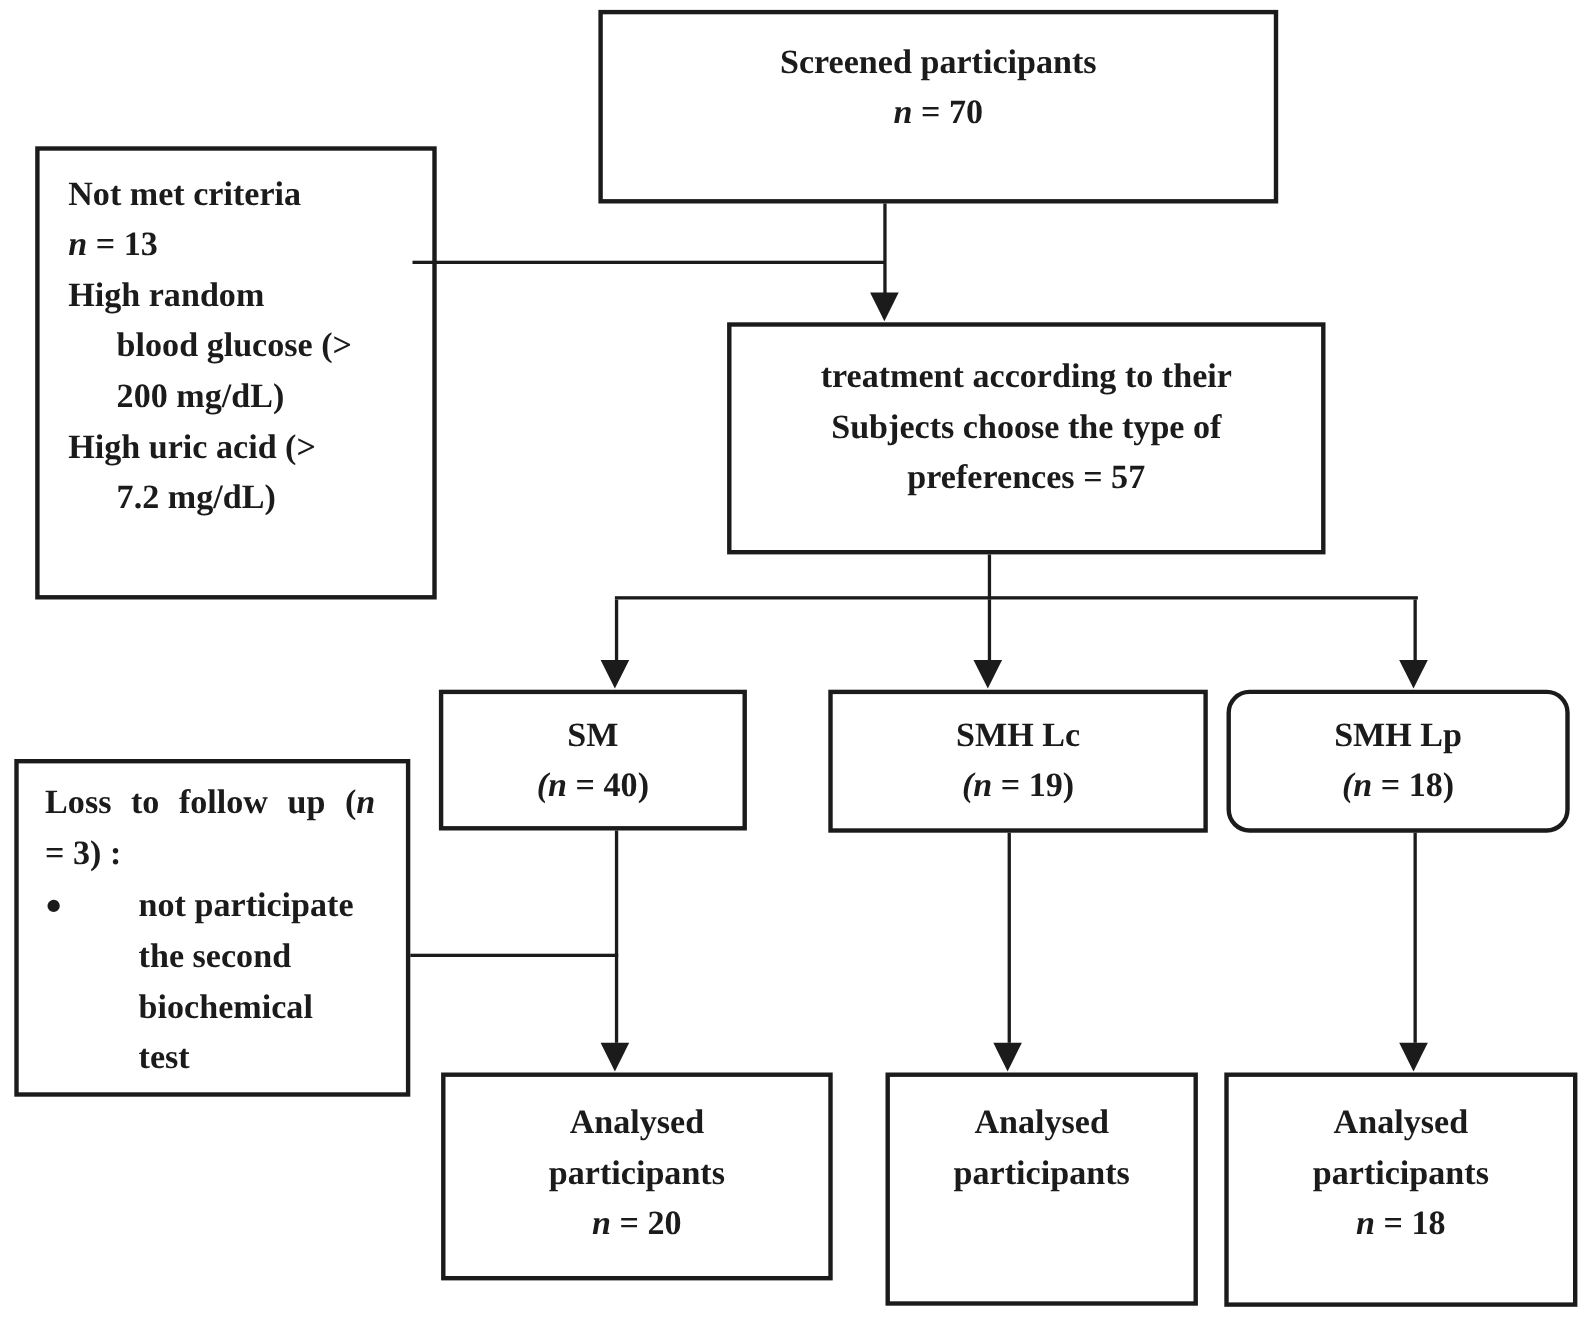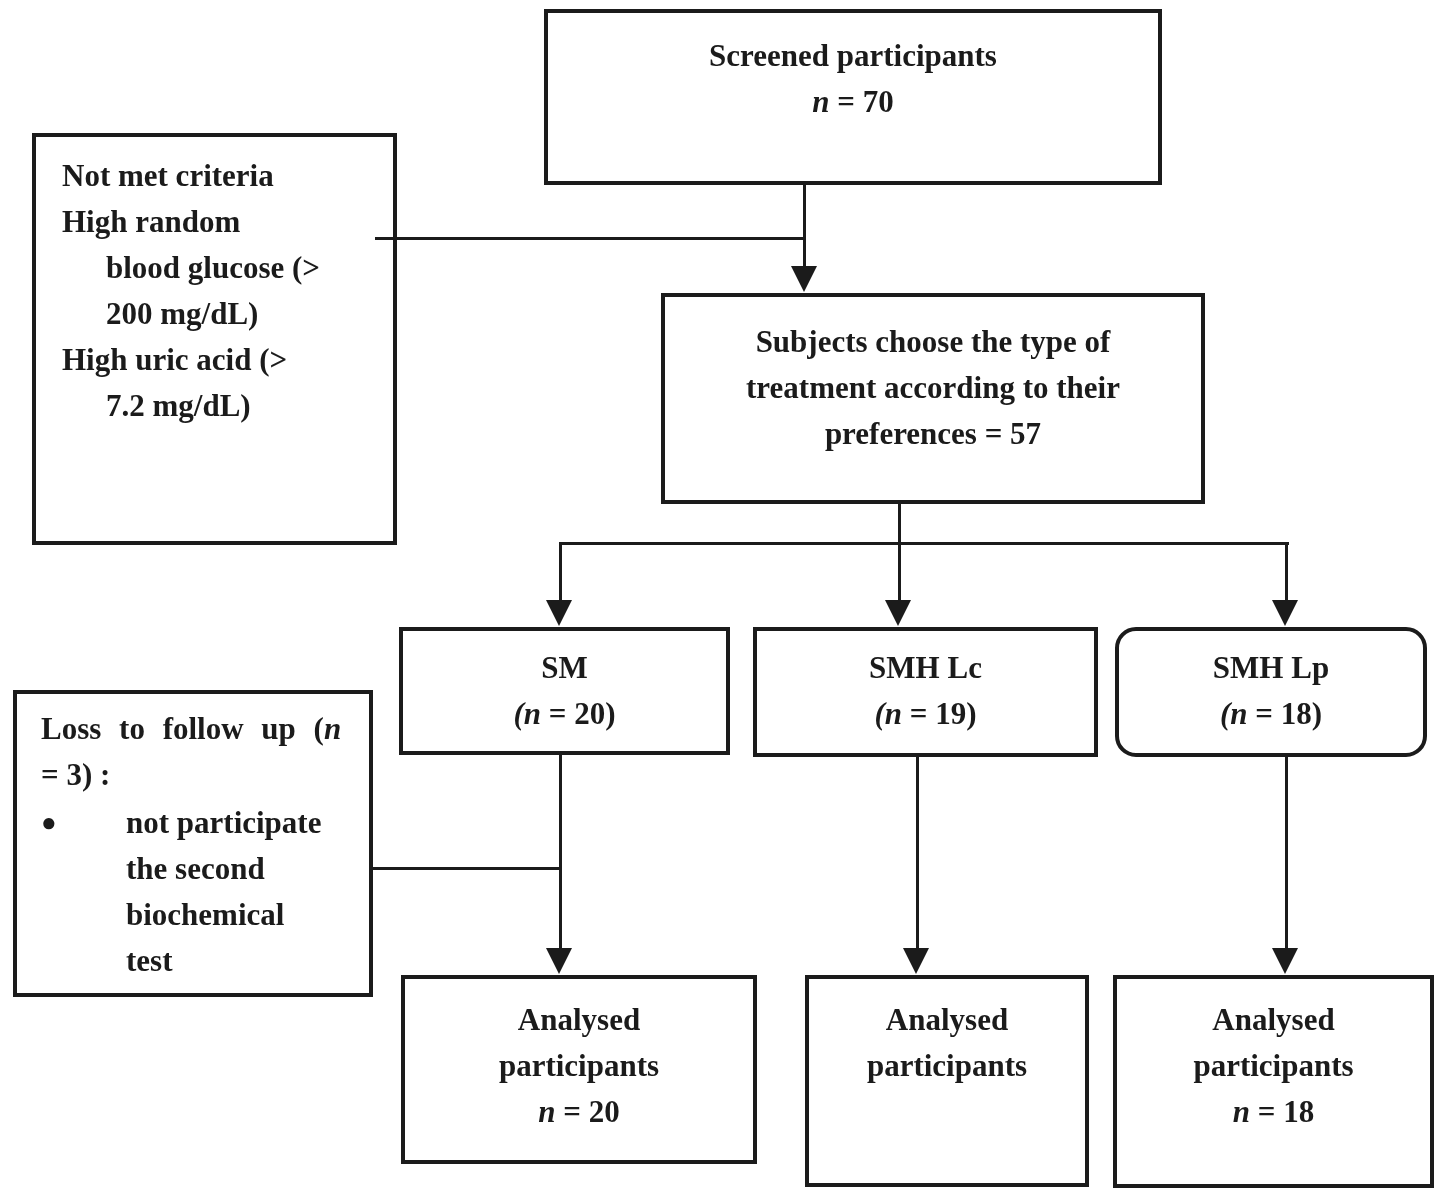--- a/index.html
+++ b/index.html
@@ -35,21 +35,21 @@
   }
   .indent { margin-left: 44px; }
   .fl-it::first-letter { font-style: italic; }
   .it { font-style: italic; }
   .just { word-spacing: 10px; }
 
   
   #box-screened  { left: 544px;  top: 9px;    width: 618px; height: 176px; padding-top: 20px; }
   #box-notmet    { left: 32px;   top: 133px;  width: 365px; height: 412px; padding: 16px 8px 0 26px; }
   #box-subjects  { left: 661px;  top: 293px;  width: 544px; height: 211px; padding-top: 22px; }
-  #box-sm        { left: 399px;  top: 627px;  width: 331px; height: 128px; padding-top: 14px; }
+  #box-sm        { left: 399px;  top: 627px;  width: 280px; height: 128px; padding-top: 14px; }
   #box-smhlc     { left: 753px;  top: 627px;  width: 345px; height: 130px; padding-top: 14px; }
   #box-smhlp     { left: 1115px; top: 627px;  width: 312px; height: 130px; padding-top: 14px; border-radius: 21px; }
   #box-loss      { left: 13px;   top: 690px;  width: 360px; height: 307px; padding: 12px 6px 0 24px; }
   #box-an1       { left: 401px;  top: 975px;  width: 356px; height: 189px; padding-top: 18px; }
   #box-an2       { left: 805px;  top: 975px;  width: 284px; height: 212px; padding-top: 18px; }
   #box-an3       { left: 1113px; top: 975px;  width: 321px; height: 213px; padding-top: 18px; }
 
   .bullet-row {
     display: flex;
     align-items: flex-start;
@@ -100,36 +100,37 @@
 
 <div class="stage">
 
   <div class="box center" id="box-screened">
     <div class="line">Screened participants</div>
     <div class="line fl-it">n = 70</div>
   </div>
 
   <div class="box" id="box-notmet">
     <div class="line">Not met criteria</div>
+    <div class="line fl-it">n = 13</div>
     <div class="line">High random</div>
     <div class="line indent">blood glucose (&gt;</div>
     <div class="line indent">200 mg/dL)</div>
     <div class="line">High uric acid (&gt;</div>
     <div class="line indent">7.2 mg/dL)</div>
   </div>
 
   <div class="box center" id="box-subjects">
+    <div class="line">treatment according to their</div>
     <div class="line">Subjects choose the type of</div>
-    <div class="line">treatment according to their</div>
     <div class="line">preferences = 57</div>
   </div>
 
   <div class="box center" id="box-sm">
     <div class="line">SM</div>
-    <div class="line fl-it">(n = 20)</div>
+    <div class="line fl-it">(n = 40)</div>
   </div>
 
   <div class="box center" id="box-smhlc">
     <div class="line">SMH Lc</div>
     <div class="line fl-it">(n = 19)</div>
   </div>
 
   <div class="box center" id="box-smhlp">
     <div class="line">SMH Lp</div>
     <div class="line fl-it">(n = 18)</div>

